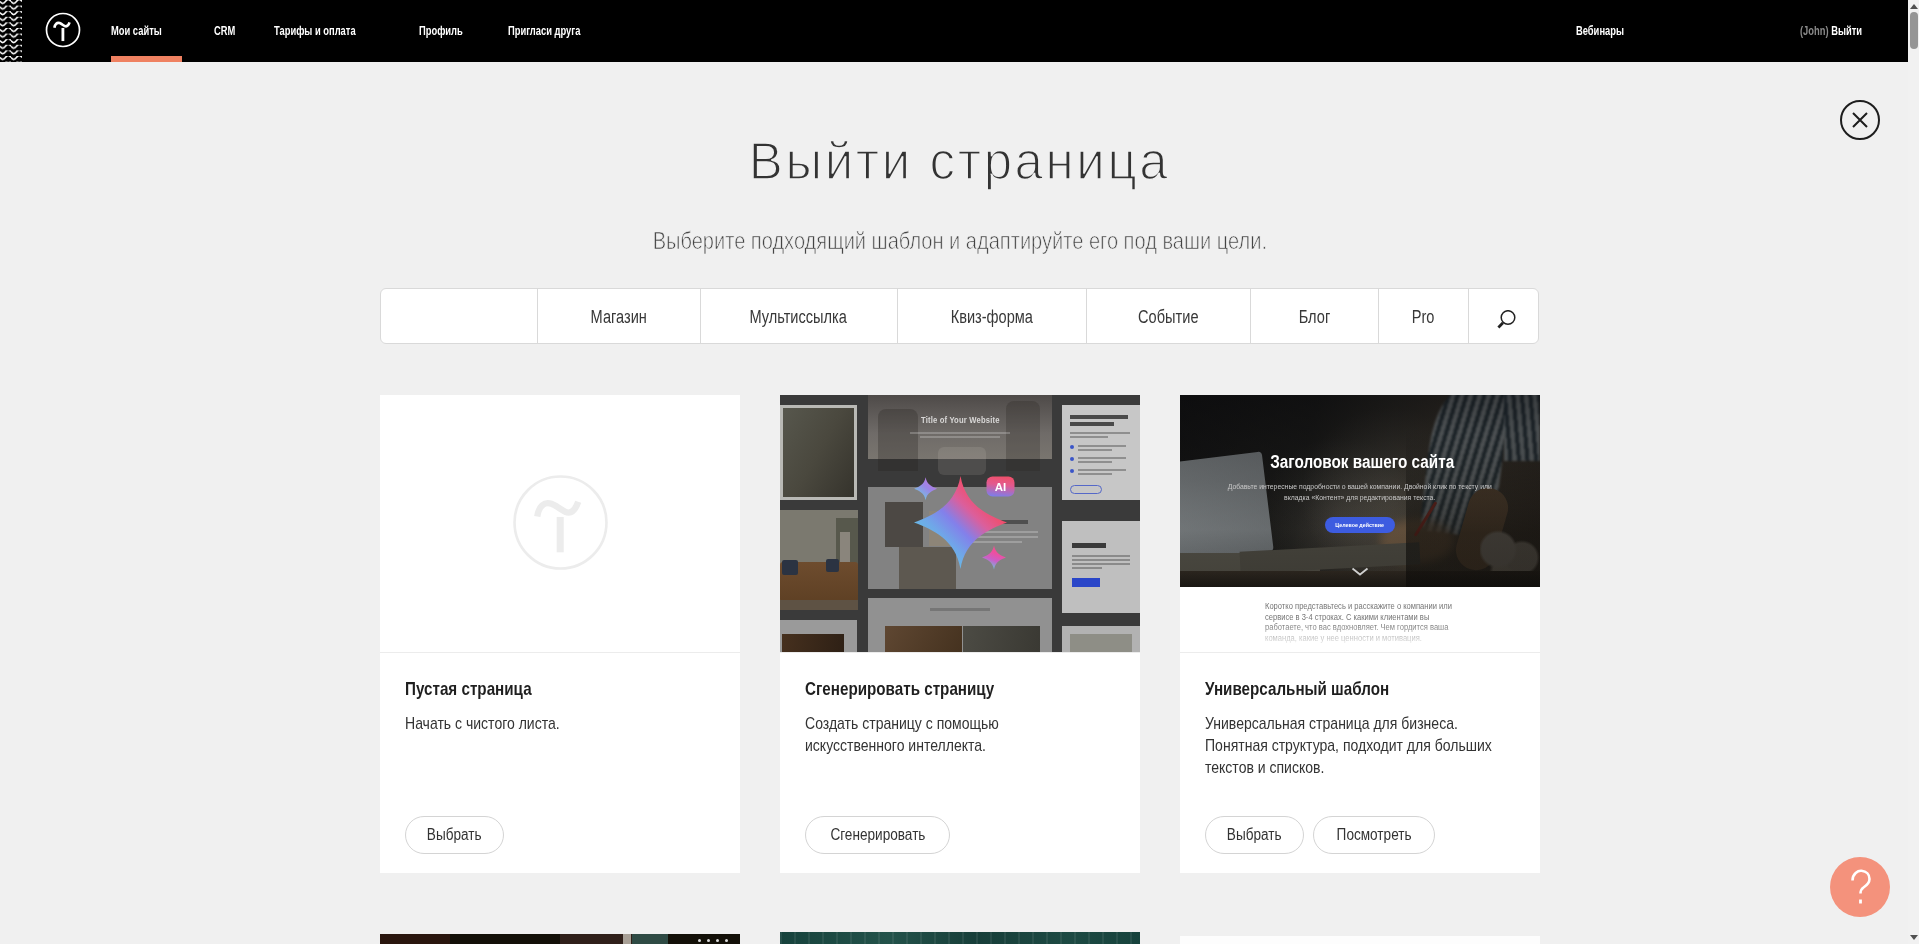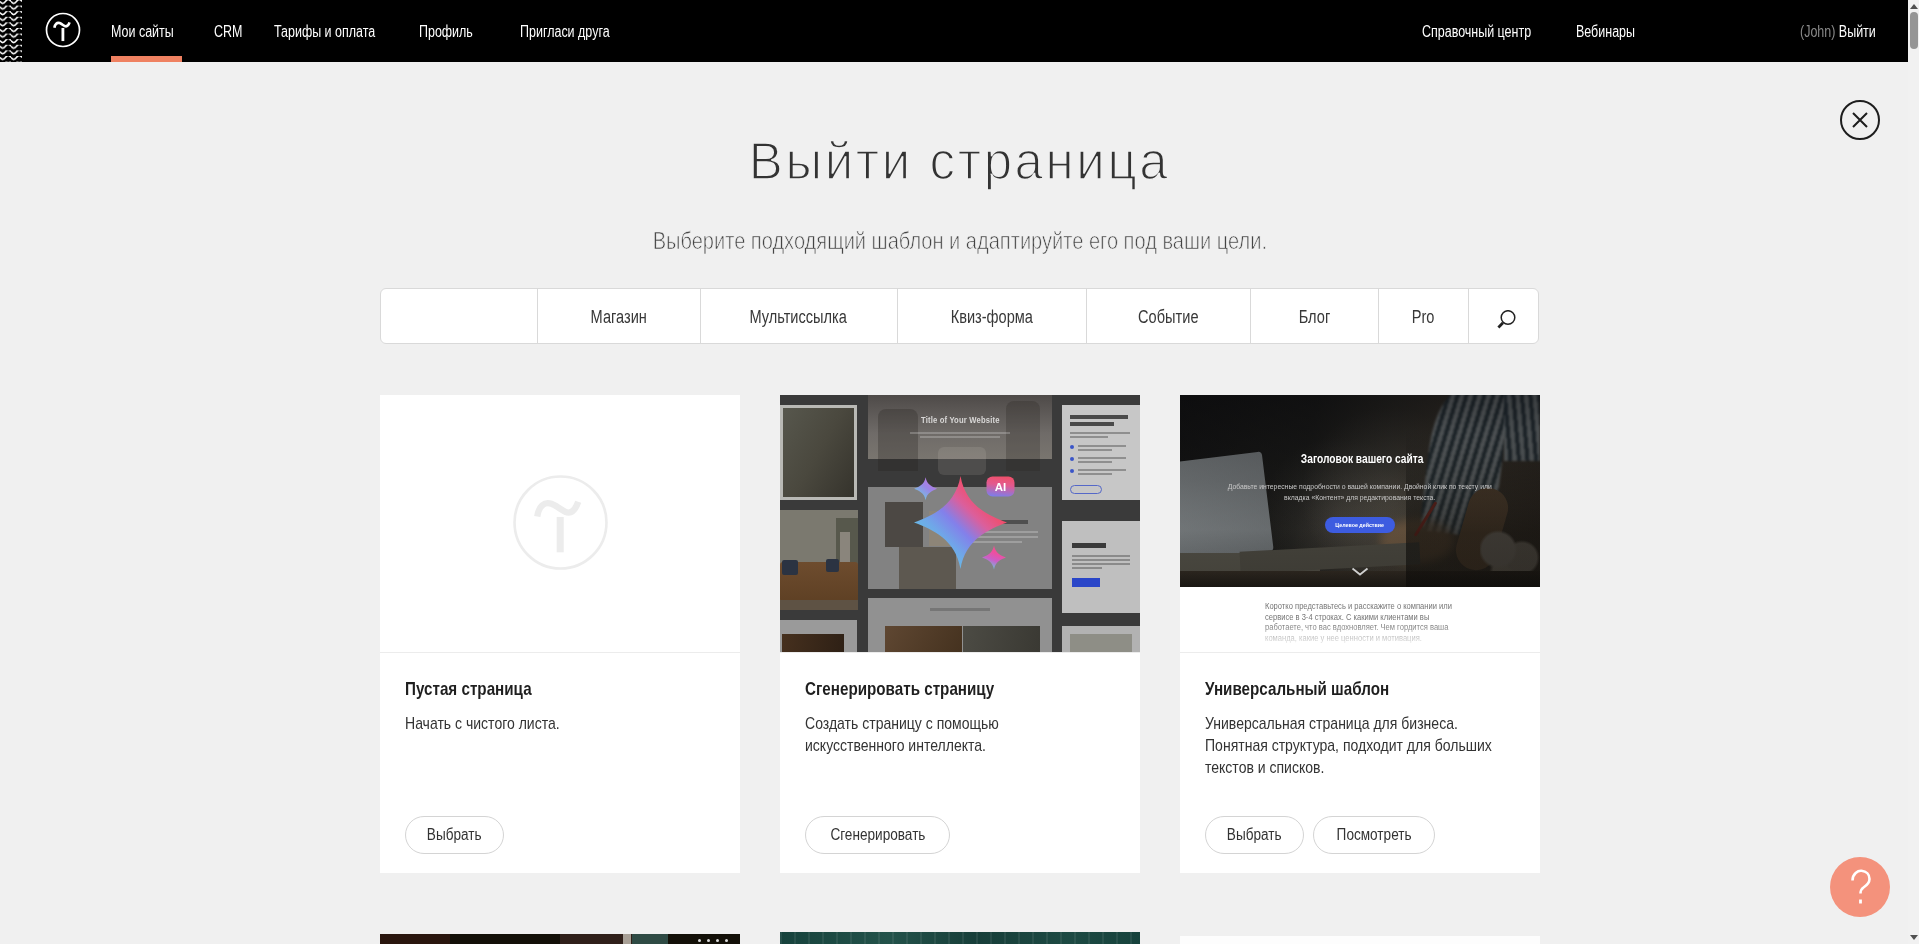--- a/index.html
+++ b/index.html
@@ -3,21 +3,21 @@
 <meta charset="utf-8">
 <title>Новая страница</title>
 <style>
 * { margin:0; padding:0; box-sizing:border-box; }
 html,body { width:1919px; height:944px; overflow:hidden; }
 body { background:#f0f0f0; font-family:"Liberation Sans", sans-serif; position:relative; }
 .abs { position:absolute; }
 
 
 #nav { position:absolute; left:0; top:0; width:1908px; height:62px; background:#000; }
-.navitem { position:absolute; top:0; height:58px; line-height:63px; color:#fff; font-weight:normal; font-size:16px; white-space:nowrap; }
+.navitem { position:absolute; top:0; height:58px; line-height:63px; color:#fff; font-weight:bold; font-size:12px; white-space:nowrap; }
 .navitem>span { display:inline-block; transform:scaleX(0.78); transform-origin:0 50%; }
 #underline { position:absolute; left:111px; top:56px; width:71px; height:6px; background:#ef8161; }
 .john { color:#8a8a8a; }
 
 
 #h1 { position:absolute; left:0; top:132px; width:1919px; text-align:center; font-size:51px; font-weight:400; color:#333; letter-spacing:2.6px; -webkit-text-stroke:1.6px #f0f0f0; }
 #sub { position:absolute; left:0; top:227px; width:1919px; text-align:center; font-size:24px; color:#444; -webkit-text-stroke:0.7px #f0f0f0; }
 #sub>span { display:inline-block; transform:scaleX(0.835); transform-origin:50% 50%; }
 
 
@@ -61,22 +61,21 @@
   </svg>
   <svg class="abs" style="left:45px;top:12px" width="36" height="36" viewBox="0 0 96 96">
     <circle cx="48" cy="48" r="44" fill="none" stroke="#fff" stroke-width="4.5"></circle>
     <path d="M25,42 C26.5,32 32,27 39,29.5 C47,32.5 51,38.5 56,38.2 C60.5,38 63.5,33.5 65.5,27.5" fill="none" stroke="#fff" stroke-width="7"></path>
     <rect x="44" y="42.5" width="7.5" height="35" fill="#fff"></rect>
   </svg>
   <div class="navitem" style="left:111px"><span>Мои сайты</span></div>
   <div class="navitem" style="left:214px"><span>CRM</span></div>
   <div class="navitem" style="left:274px"><span>Тарифы и оплата</span></div>
   <div class="navitem" style="left:419px"><span>Профиль</span></div>
-  <div class="navitem" style="left:520px"><span>Пригласи друга</span></div>
-  <div class="navitem" style="left:1422px"><span>Справочный центр</span></div>
+  <div class="navitem" style="left:508px"><span>Пригласи друга</span></div>
   <div class="navitem" style="left:1576px"><span>Вебинары</span></div>
   <div class="navitem" style="left:1800px"><span><span class="john">(John)</span> Выйти</span></div>
   <div id="underline"></div>
 </div>
 
 <div id="h1">Выйти страница</div>
 <div id="sub"><span>Выберите подходящий шаблон и адаптируйте его под ваши цели.</span></div>
 
 <svg id="close" viewBox="0 0 40 40">
   <circle cx="20" cy="20" r="19" fill="none" stroke="#1d1d1d" stroke-width="2"></circle>
@@ -236,21 +235,21 @@
     <div class="abs" style="left:282px;top:92px;width:40px;height:84px;background:#6e563e;border-radius:20px;transform:rotate(16deg)"></div>
     <div class="abs" style="left:200px;top:124px;width:74px;height:44px;background:#7e6246;border-radius:50%;filter:blur(4px);opacity:.7"></div>
     <div class="abs" style="left:244px;top:104px;width:3px;height:40px;background:#9e352a;transform:rotate(32deg);border-radius:2px"></div>
     <div class="abs" style="left:-10px;top:62px;width:98px;height:100px;background:linear-gradient(170deg,#9aa0a3,#6e7376);transform:rotate(-7deg);border-radius:4px"></div>
     <div class="abs" style="left:0;top:158px;width:140px;height:22px;background:#55534a"></div>
     <div class="abs" style="left:60px;top:152px;width:180px;height:22px;background:#4c4a42;transform:rotate(-3deg)"></div>
     <div class="abs" style="left:300px;top:132px;width:60px;height:56px;background:radial-gradient(circle at 30% 40%, #9a9185 0 30%, transparent 36%), radial-gradient(circle at 70% 55%, #8e8578 0 28%, transparent 34%), radial-gradient(circle at 45% 80%, #968c7c 0 25%, transparent 32%)"></div>
     <div class="abs" style="left:0;top:176px;width:360px;height:16px;background:linear-gradient(180deg,#332c24,#1e1b17)"></div>
     <div class="abs" style="left:226px;top:36px;width:134px;height:156px;background:linear-gradient(180deg,rgba(10,10,12,0),rgba(12,11,9,.62) 65%)"></div>
     <div class="abs" style="left:0;top:0;width:360px;height:192px;background:linear-gradient(180deg,rgba(8,8,10,.62) 0%,rgba(10,10,10,.34) 45%,rgba(15,13,10,.14) 70%,rgba(10,9,7,.24) 100%)"></div>
-    <div class="abs" style="left:0;top:57px;width:364px;text-align:center;font-size:12px;font-weight:bold;color:#fff"><span style="display:inline-block;transform:scaleX(.85)">Заголовок вашего сайта</span></div>
+    <div class="abs" style="left:0;top:57px;width:364px;text-align:center;font-size:18px;font-weight:bold;color:#fff"><span style="display:inline-block;transform:scaleX(.85)">Заголовок вашего сайта</span></div>
     <div class="abs" style="left:0;top:86px;width:360px;text-align:center;font-size:7.6px;color:#c9c9c9;line-height:11px"><span style="display:inline-block;transform:scaleX(.9)">Добавьте интересные подробности о вашей компании. Двойной клик по тексту или<br>вкладка «Контент» для редактирования текста.</span></div>
     <div class="abs" style="left:145px;top:122px;width:70px;height:16px;border-radius:8px;background:#3d5ce0;text-align:center;line-height:16px;font-size:5.6px;font-weight:bold;color:#fff"><span style="display:inline-block;transform:scaleX(.95)">Целевое действие</span></div>
     <svg class="abs" style="left:170px;top:172px" width="20" height="10" viewBox="0 0 20 10">
         <path d="M2.5 1.5 L10 7.5 L17.5 1.5" fill="none" stroke="#cfcfcf" stroke-width="1.8"></path>
       </svg>
     <div class="abs" style="left:85px;top:206px;font-size:8.8px;line-height:10.5px;color:#757575;white-space:nowrap;transform:scaleX(.86);transform-origin:0 0">Коротко представьтесь и расскажите о компании или<br>сервисе в 3-4 строках. С какими клиентами вы<br>работаете, что вас вдохновляет. Чем гордится ваша<br>команда, какие у нее ценности и мотивация.</div>
     <div class="abs" style="left:0;top:229px;width:360px;height:28px;background:linear-gradient(180deg,rgba(255,255,255,0),#fff 85%)"></div>
   </div>
   <div class="cdiv"></div>
   <div class="ctitle">Универсальный шаблон</div>

